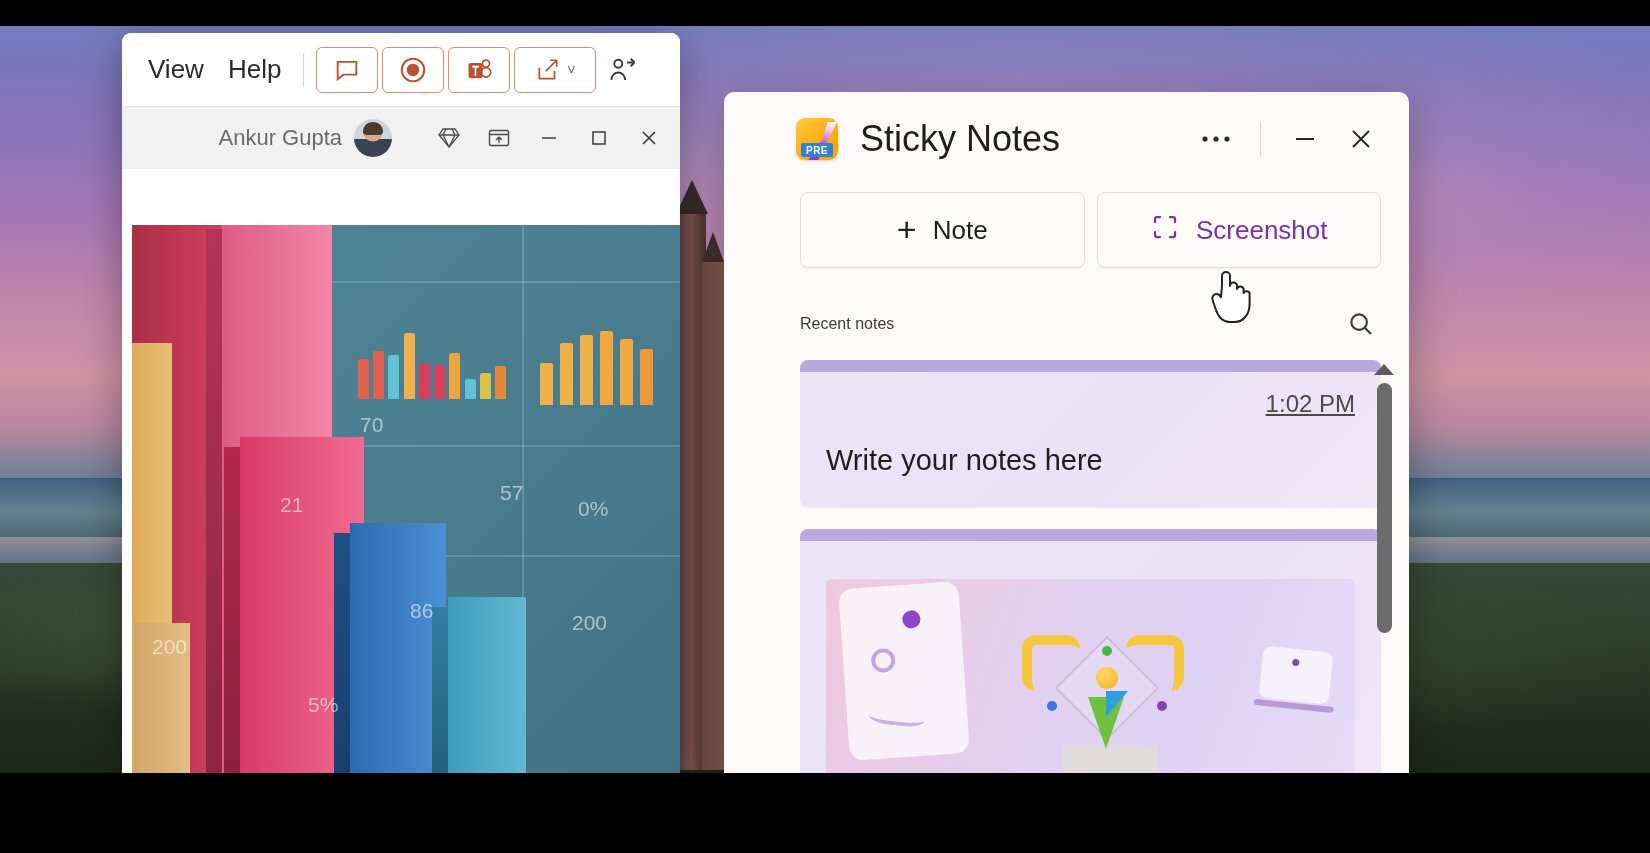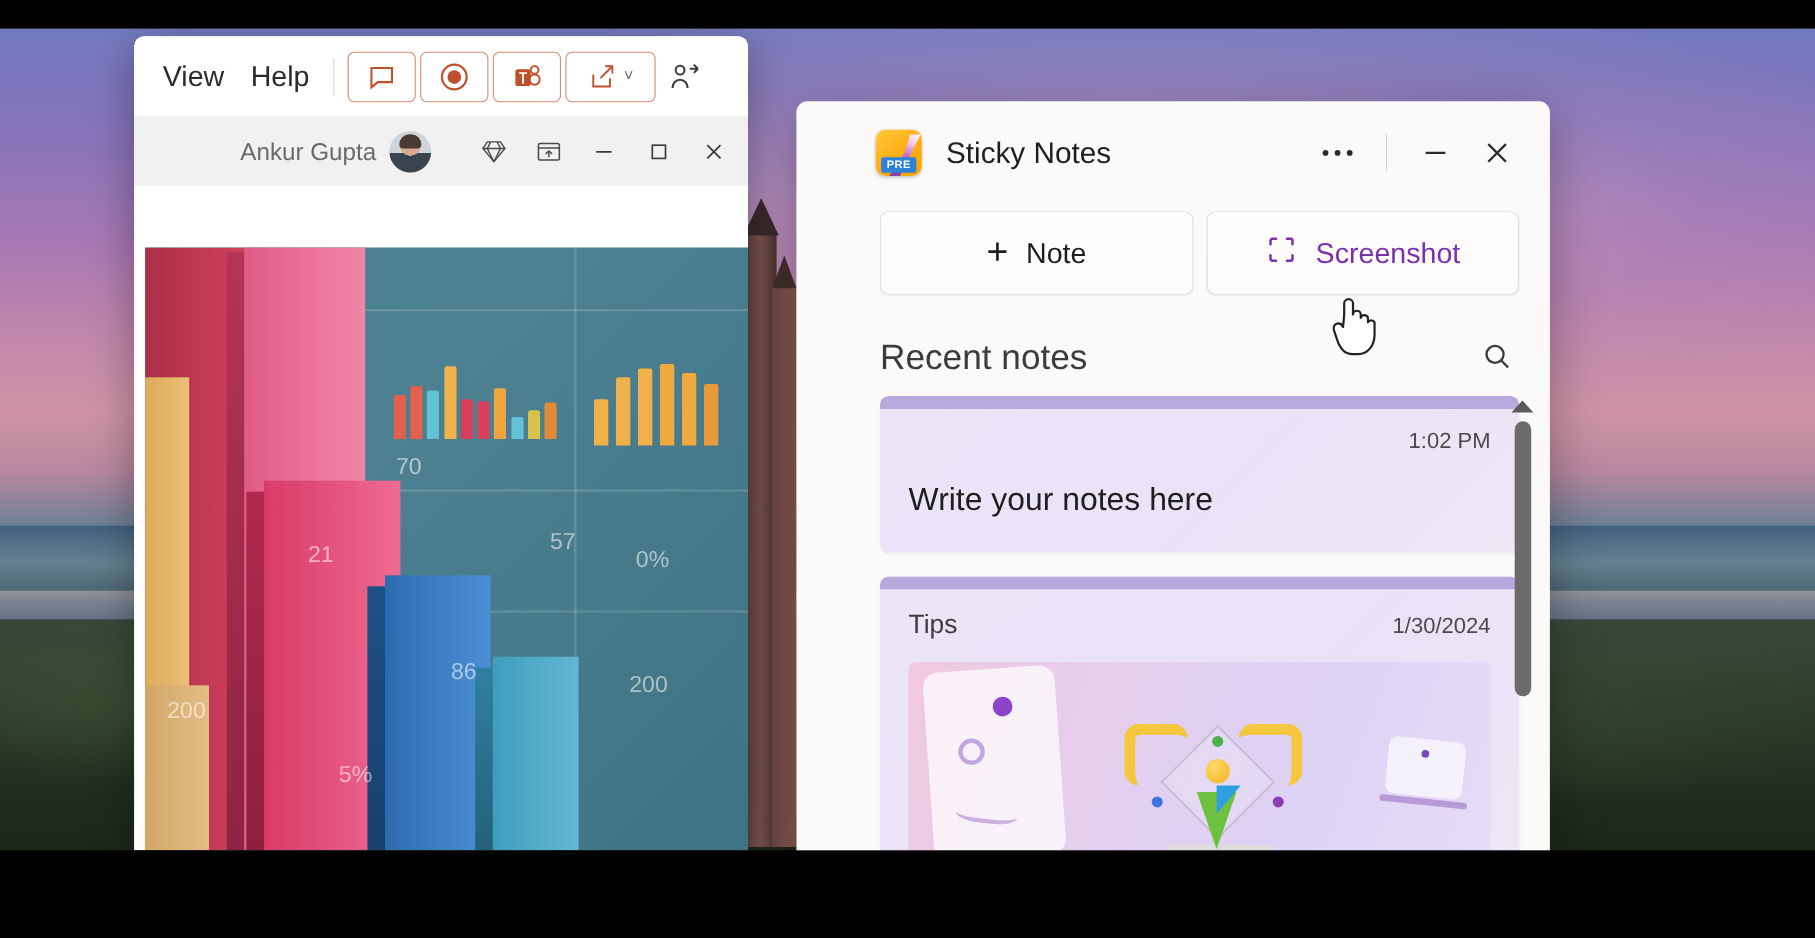--- a/index.html
+++ b/index.html
@@ -282,21 +282,21 @@
     background: #2f80d8;
     border-radius: 2px;
     color: #fff;
     font-size: 10px;
     font-weight: bold;
     letter-spacing: 0.4px;
     display: flex; align-items: center; justify-content: center;
     font-family: "Liberation Sans", sans-serif;
   }
   #sticky-title {
-    font-size: 27px;
+    font-size: 36px;
     color: #1f1f1f;
     margin-left: 22px;
     white-space: nowrap;
   }
   #sticky-titlebar .spacer { flex: 1; }
   .titlebar-btn {
     width: 56px; height: 56px;
     display: flex; align-items: center; justify-content: center;
     color: #2a2a2a;
     flex: none;
@@ -338,21 +338,21 @@
   }
 
   
   #recent-header {
     display: flex;
     align-items: center;
     padding: 0 28px;
     margin-top: 34px;
     height: 44px;
   }
-  #recent-label { font-size: 32px; color: #3b3b3b; }
+  #recent-label { font-size: 16px; color: #3b3b3b; }
   #recent-header .spacer { flex: 1; }
   #search-btn { width: 40px; height: 40px; display: flex; align-items: center; justify-content: center; color: #3b3b3b; }
 
   
   #notes-list {
     position: relative;
     margin-top: 14px;
     padding: 0 28px 0 28px;
     height: 452px;
     overflow: hidden;
@@ -371,21 +371,21 @@
   .note-card .body {
     background: linear-gradient(135deg, #ece4f7 0%, #eae2f6 55%, #efe6f6 100%);
     padding: 18px 26px 30px 26px;
   }
   .note-top {
     display: flex;
     align-items: baseline;
   }
   .note-title { font-size: 24px; color: #3c3c3c; }
   .note-top .spacer { flex: 1; }
-  .note-time { font-size: 20px; color: #4a4a4a; }
+  .note-time { font-size: 24px; color: #4a4a4a; text-decoration: underline; }
   .note-text {
     margin-top: 26px;
     font-size: 29px;
     color: #1e1e1e;
   }
 
   
   .tips-illustration {
     position: relative;
     margin-top: 20px;
@@ -766,25 +766,20 @@
             <span class="spacer"></span>
             <span class="note-time">1:02 PM</span>
           </div>
           <div class="note-text">Write your notes here</div>
         </div>
       </div>
 
       <div class="note-card">
         <div class="strip"></div>
         <div class="body">
-          <div class="note-top">
-            <span class="note-title">Tips</span>
-            <span class="spacer"></span>
-            <span class="note-time">1/30/2024</span>
-          </div>
 
           <div class="tips-illustration">
             <div class="ti-card">
               <div class="dot"></div>
                 <div class="ring"></div>
                 <div class="squiggle"></div>
             </div>
             <div class="ti-bracket left"></div>
             <div class="ti-bracket right"></div>
             <div class="ti-plate"></div>

